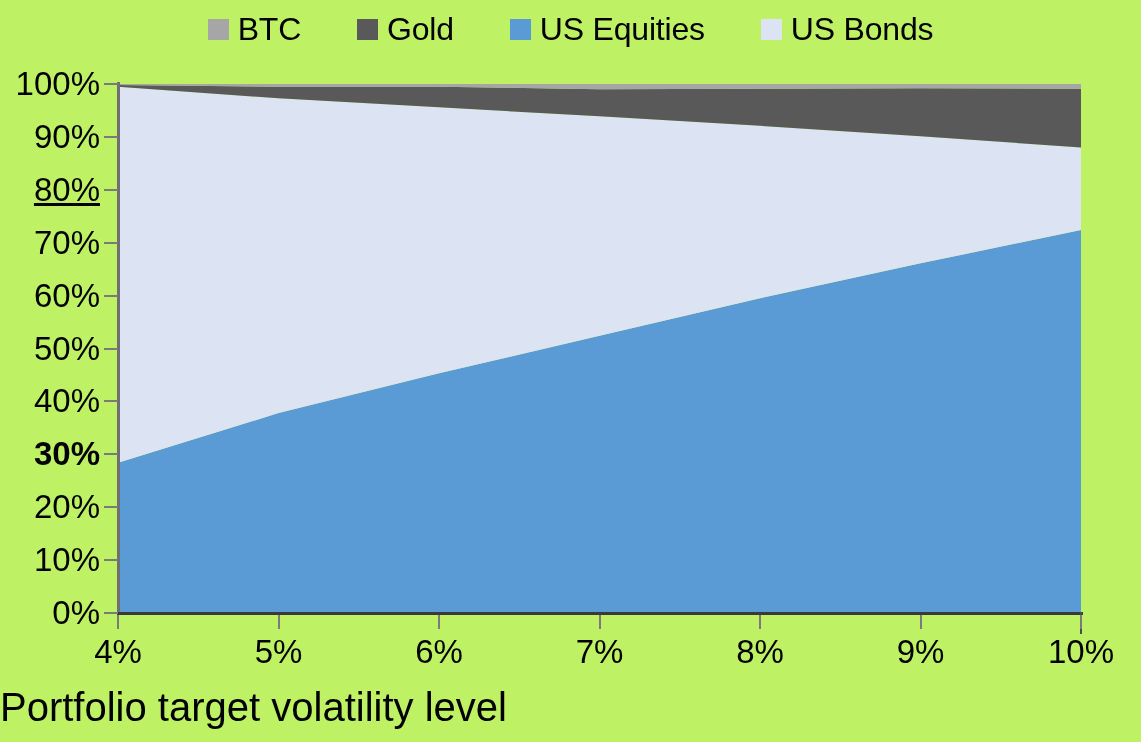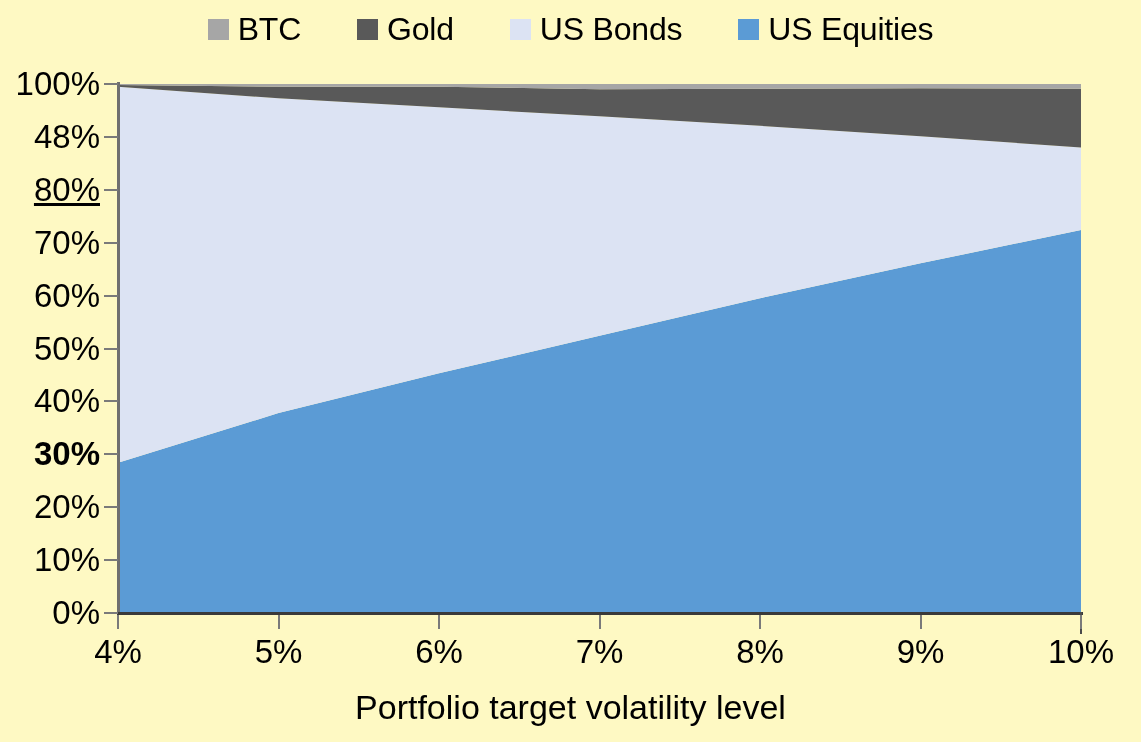--- a/index.html
+++ b/index.html
@@ -9,21 +9,21 @@
     background: #ffffff;
   }
   body {
     font-family: "Liberation Sans", sans-serif;
     color: #000000;
   }
   #chart-root {
     position: relative;
     width: 1141px;
     height: 742px;
-    background: #fef9c3;
+    background: #bef264;
     overflow: hidden;
   }
 
   
   #legend {
     position: absolute;
     left: 0;
     top: 6px;
     width: 1141px;
     height: 46px;
@@ -143,47 +143,47 @@
     white-space: nowrap;
     transform: translateX(-50%);
   }
 
   
   #x-axis-title {
     position: absolute;
     left: 0;
     top: 688px;
     width: 1141px;
-    text-align: center;
-    font-size: 34px;
+    text-align: left;
+    font-size: 40px;
     line-height: 38px;
     color: #000000;
   }
 </style>
 </head>
 <body>
 
 <div id="chart-root">
 
   <div id="legend">
     <div class="legend-entry">
       <span class="legend-swatch" style="background:#A6A6A6"></span>
       <span class="legend-label">BTC</span>
     </div>
     <div class="legend-entry">
       <span class="legend-swatch" style="background:#595959"></span>
       <span class="legend-label">Gold</span>
     </div>
     <div class="legend-entry">
+      <span class="legend-swatch" style="background:#5B9BD5"></span>
+      <span class="legend-label">US Equities</span>
+    </div>
+    <div class="legend-entry">
       <span class="legend-swatch" style="background:#DCE3F3"></span>
       <span class="legend-label">US Bonds</span>
-    </div>
-    <div class="legend-entry">
-      <span class="legend-swatch" style="background:#5B9BD5"></span>
-      <span class="legend-label">US Equities</span>
     </div>
   </div>
 
   <div id="plot-area">
     <svg id="plot-svg" viewBox="0 0 963 529" preserveAspectRatio="none" xmlns="http://www.w3.org/2000/svg">
       <g id="area-layers">
           <path d="M 0.00 378.76 L 160.50 329.04 L 321.00 289.36 L 481.50 251.80 L 642.00 214.25 L 802.50 179.33 L 963.00 146.00 L 963.00 529.00 L 802.50 529.00 L 642.00 529.00 L 481.50 529.00 L 321.00 529.00 L 160.50 529.00 L 0.00 529.00 Z" fill="#5B9BD5" stroke="none" shape-rendering="geometricPrecision"></path>
           <path d="M 0.00 2.64 L 160.50 14.28 L 321.00 23.28 L 481.50 32.27 L 642.00 41.79 L 802.50 52.37 L 963.00 63.48 L 963.00 146.00 L 802.50 179.33 L 642.00 214.25 L 481.50 251.80 L 321.00 289.36 L 160.50 329.04 L 0.00 378.76 Z" fill="#DCE3F3" stroke="none" shape-rendering="geometricPrecision"></path>
           <path d="M 0.00 1.06 L 160.50 2.64 L 321.00 2.64 L 481.50 5.29 L 642.00 4.76 L 802.50 4.23 L 963.00 4.76 L 963.00 63.48 L 802.50 52.37 L 642.00 41.79 L 481.50 32.27 L 321.00 23.28 L 160.50 14.28 L 0.00 2.64 Z" fill="#595959" stroke="none" shape-rendering="geometricPrecision"></path>
           <path d="M 0.00 0.00 L 160.50 0.00 L 321.00 0.00 L 481.50 0.00 L 642.00 0.00 L 802.50 0.00 L 963.00 0.00 L 963.00 4.76 L 802.50 4.23 L 642.00 4.76 L 481.50 5.29 L 321.00 2.64 L 160.50 2.64 L 0.00 1.06 Z" fill="#A6A6A6" stroke="none" shape-rendering="geometricPrecision"></path>
@@ -211,21 +211,21 @@
   <div id="y-labels">
       <div class="y-label" style="top: 596px;">0%</div>
       <div class="y-label" style="top: 543.1px;">10%</div>
       <div class="y-label" style="top: 490.2px;">20%</div>
       <div class="y-label" style="top: 437.3px; font-weight: bold;">30%</div>
       <div class="y-label" style="top: 384.4px;">40%</div>
       <div class="y-label" style="top: 331.5px;">50%</div>
       <div class="y-label" style="top: 278.6px; margin-left: 46px;">60%</div>
       <div class="y-label" style="top: 225.7px;">70%</div>
       <div class="y-label" style="top: 172.8px; text-decoration: underline;">80%</div>
-      <div class="y-label" style="top: 119.9px;">48%</div>
+      <div class="y-label" style="top: 119.9px;">90%</div>
       <div class="y-label" style="top: 67px;">100%</div>
     </div>
 
   <div id="x-ticks">
       <div class="x-tick" style="left: 117px;"></div>
       <div class="x-tick" style="left: 277.5px;"></div>
       <div class="x-tick" style="left: 438px;"></div>
       <div class="x-tick" style="left: 598.5px;"></div>
       <div class="x-tick" style="left: 759px;"></div>
       <div class="x-tick" style="left: 919.5px;"></div>

